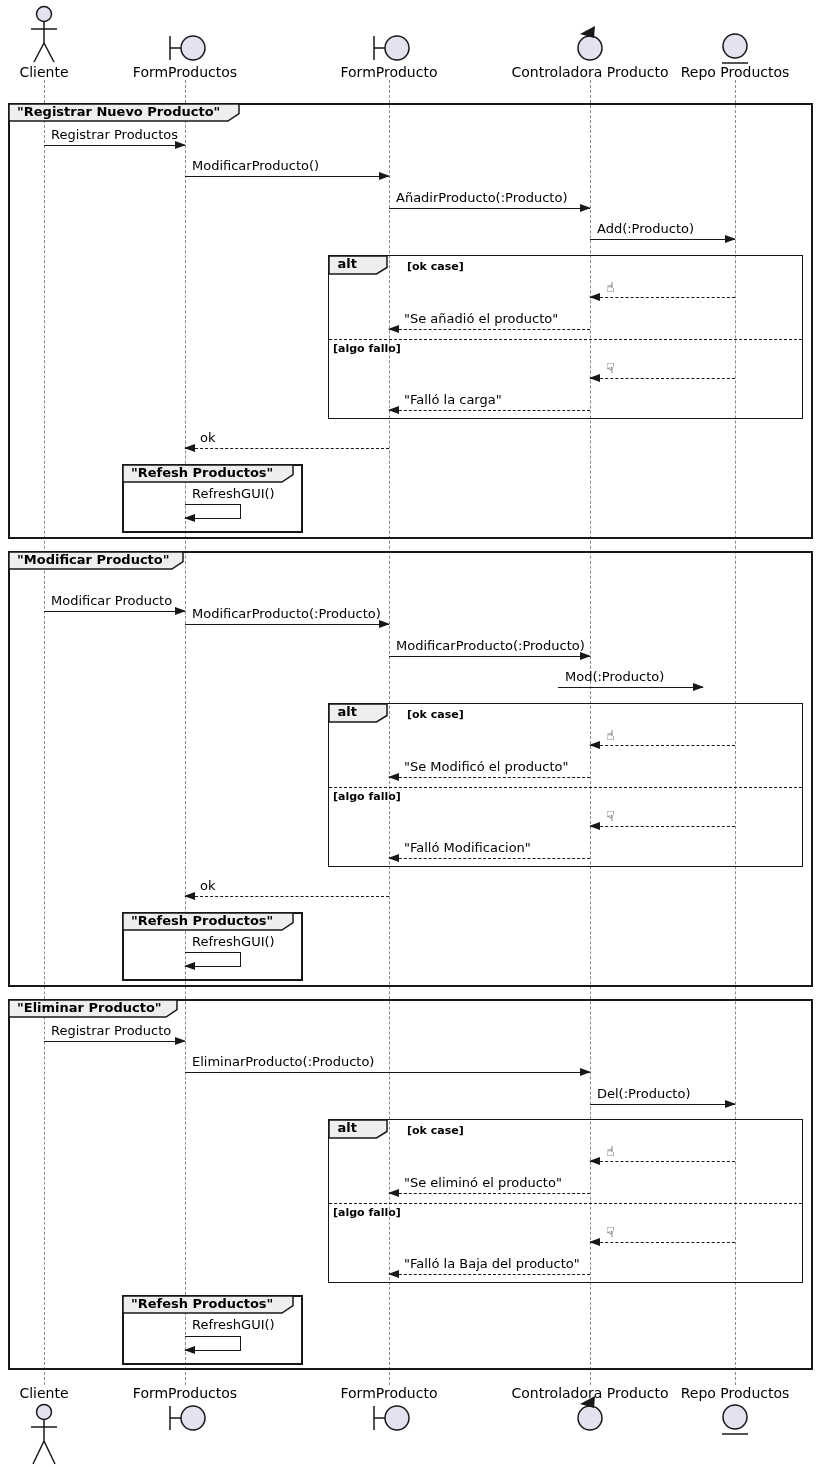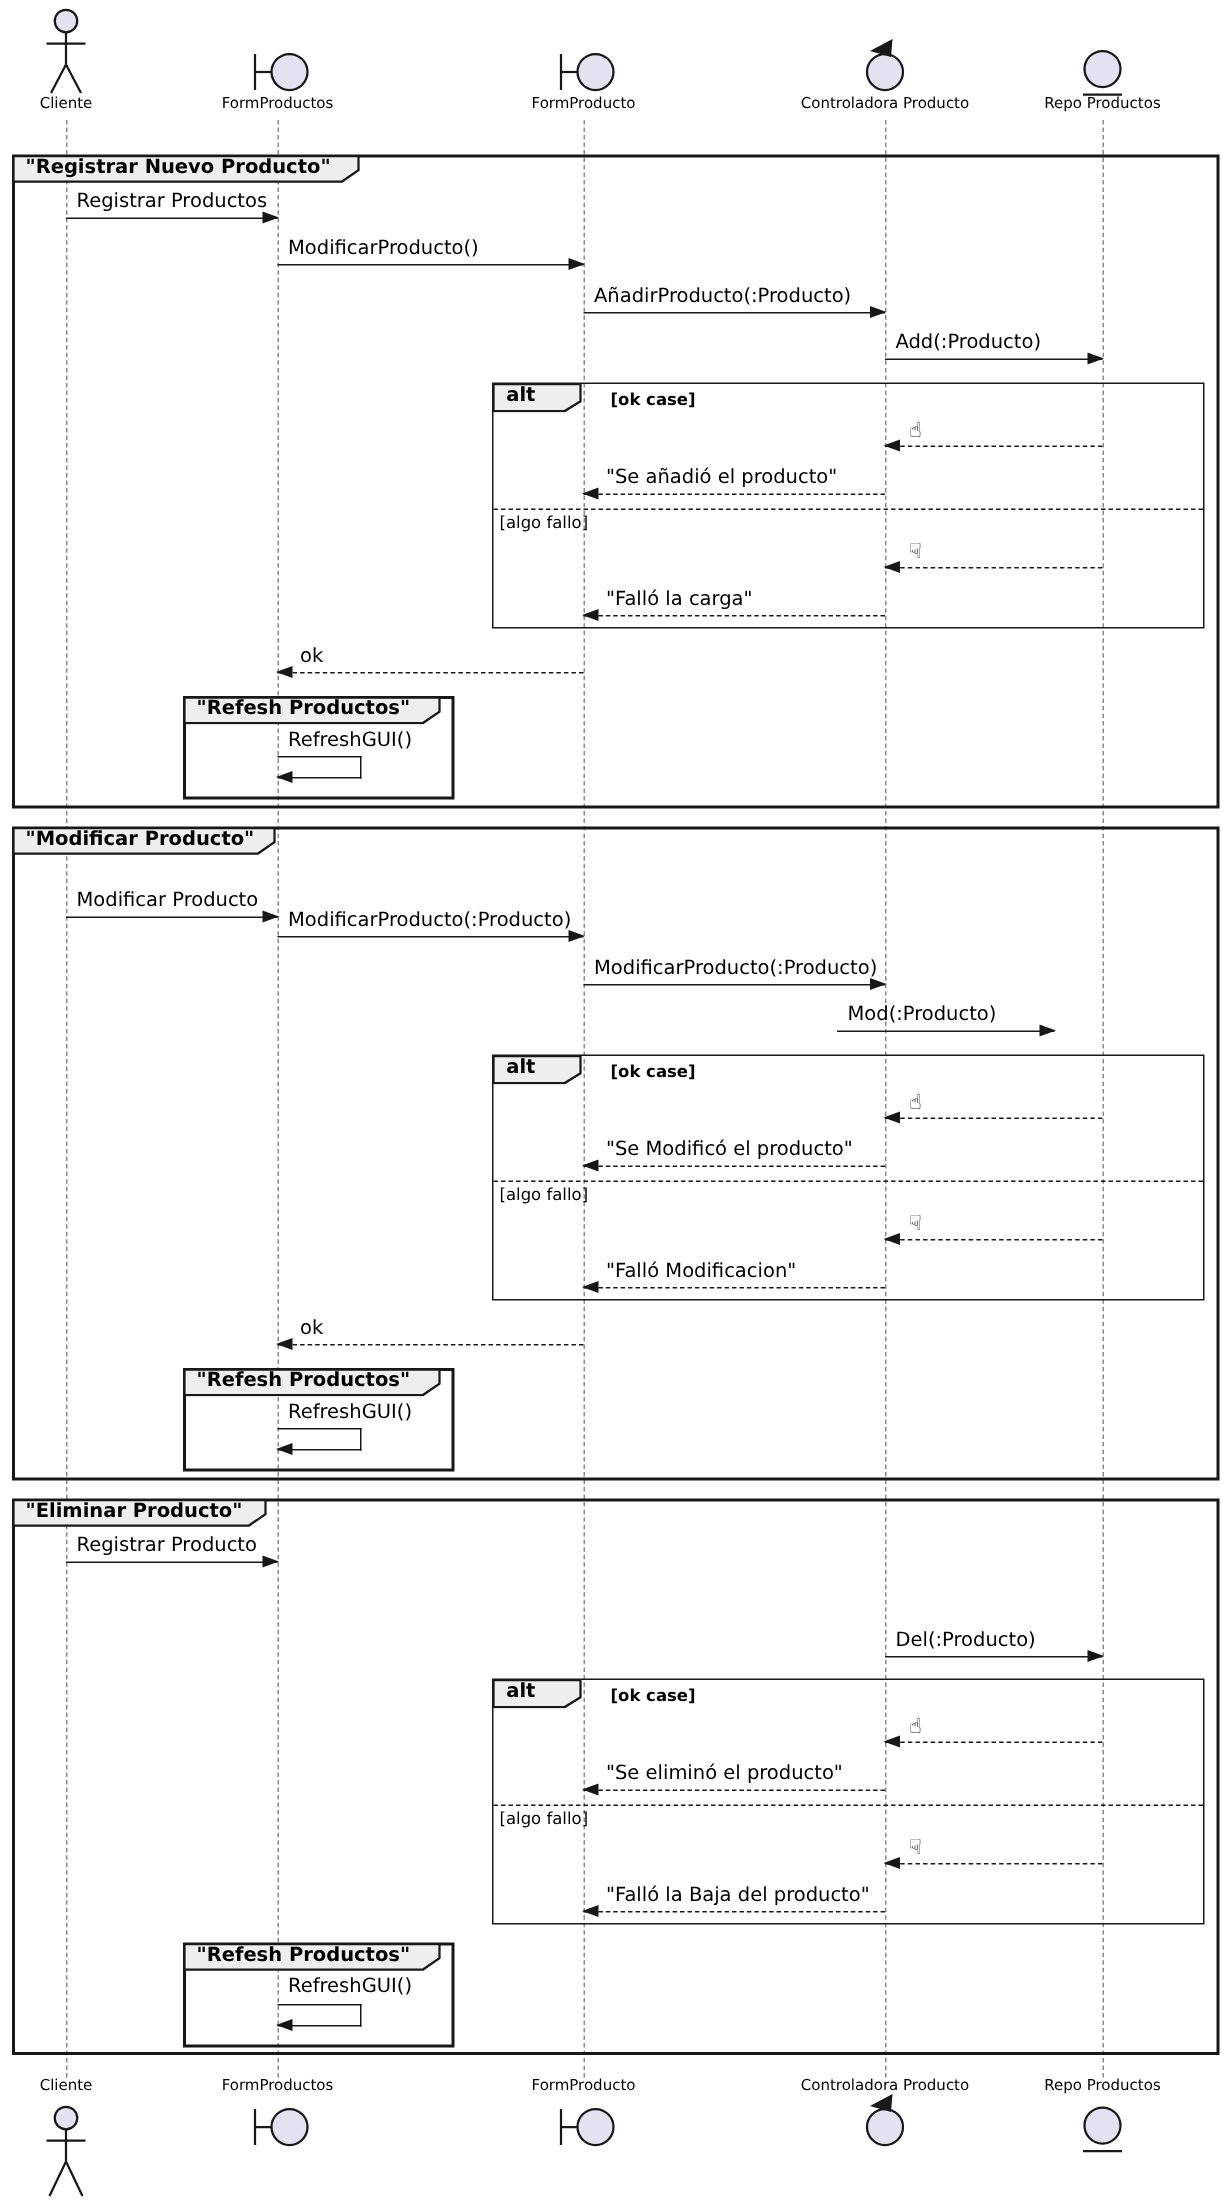--- a/index.html
+++ b/index.html
@@ -1,36 +1,36 @@
 <!DOCTYPE html>
 <html><head>
 <meta charset="utf-8">
 <style>
   html,body{margin:0;padding:0;background:#fff;}
   .canvas{position:relative;width:816px;height:1467px;background:#fff;overflow:hidden;
           font-family:"DejaVu Sans",sans-serif;color:#000;}
   .lifeline{position:absolute;top:80px;height:1305px;width:0;border-left:1px dashed #8a8a8a;}
-  .plabel{position:absolute;transform:translateX(-50%);font-size:10px;white-space:nowrap;}
+  .plabel{position:absolute;transform:translateX(-50%);font-size:14px;white-space:nowrap;}
   .icon{position:absolute;}
   .frame{position:absolute;border:2px solid #181818;}
   .tab{position:absolute;left:-2px;top:-2px;}
   .tab .tab-text{position:absolute;left:9px;top:1px;font-weight:bold;font-size:13px;white-space:nowrap;}
   .msg{position:absolute;height:20px;border-bottom:1px solid #181818;}
   .msg.dashed{border-bottom-style:dashed;}
   .msg .lbl{position:absolute;left:7px;bottom:3px;font-size:13px;white-space:nowrap;}
   .msg .lbl.in15{left:15px;}
   .msg .glyph{position:absolute;left:16px;bottom:2px;font-size:14px;}
   .ah-r{position:absolute;right:-1px;bottom:-4px;width:0;height:0;
         border-top:4px solid transparent;border-bottom:4px solid transparent;border-left:11px solid #181818;}
   .ah-l{position:absolute;left:-1px;bottom:-4px;width:0;height:0;
         border-top:4px solid transparent;border-bottom:4px solid transparent;border-right:11px solid #181818;}
   .alt{position:absolute;left:328px;width:473px;height:162px;border:1.5px solid #181818;}
   .guard1{position:absolute;left:78px;top:4px;font-weight:bold;font-size:11px;}
   .divider{position:absolute;left:0;right:0;top:83px;border-top:1px dashed #181818;}
-  .guard2{position:absolute;left:4px;top:86px;font-weight:normal;font-size:11px;text-align:right;}
+  .guard2{position:absolute;left:4px;top:86px;font-weight:bold;font-size:11px;text-align:right;}
   .refesh{position:absolute;left:122px;width:177px;border:2px solid #181818;}
   .selflbl{position:absolute;left:192px;font-size:13px;white-space:nowrap;}
   .selfarrow{position:absolute;left:185px;width:55px;height:13px;
              border:1px solid #181818;border-left:none;}
   svg{display:block;}
 </style>
 </head>
 <body>
 
 <div class="canvas">
@@ -224,20 +224,24 @@
       <svg width="170" height="19" viewBox="0 0 170 19">
           <path d="M1,1 H169 V10.5 L158,18 H1 Z" fill="#EEEEEE" stroke="#181818" stroke-width="1.5"></path>
         </svg>
       <span class="tab-text">"Eliminar Producto"</span>
     </div>
   </div>
   <div class="msg" style="left:44px;top:1021px;width:141px">
     <span class="lbl">Registrar Producto</span>
       <span class="ah-r"></span>
   </div>
+  <div class="msg" style="left:185px;top:1052px;width:405px">
+    <span class="lbl">EliminarProducto(:Producto)</span>
+      <span class="ah-r"></span>
+  </div>
   <div class="msg" style="left:590px;top:1084px;width:145px">
     <span class="lbl">Del(:Producto)</span>
       <span class="ah-r"></span>
   </div>
   <div class="alt" style="top:1119px">
     <div class="tab" style="left:-1.5px;top:-1.5px">
       <svg width="60" height="20" viewBox="0 0 60 20">
           <path d="M1,1 H59 V12.5 L48.5,19 H1 Z" fill="#EEEEEE" stroke="#181818" stroke-width="1.5"></path>
         </svg>
       <span class="tab-text" style="left:10px">alt</span>

